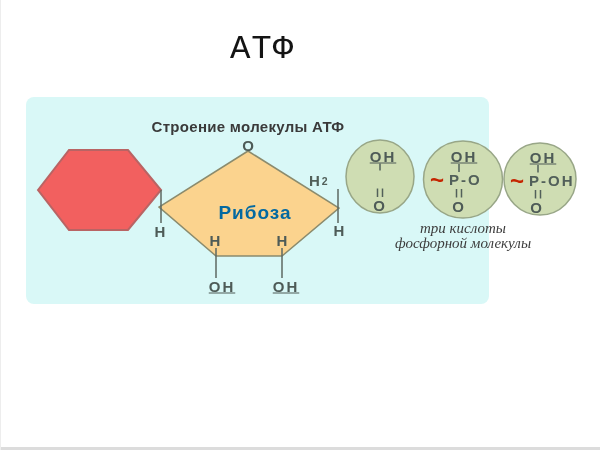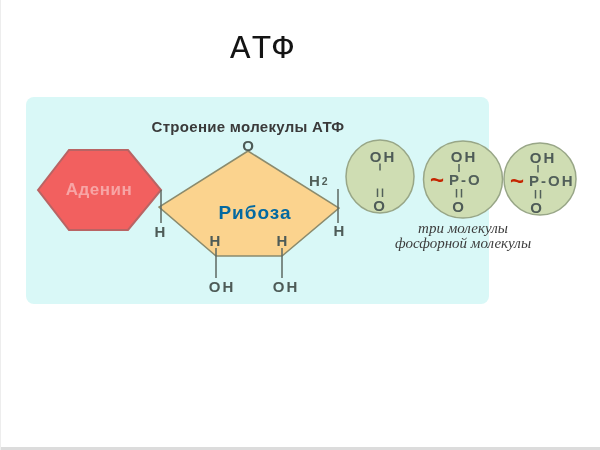--- a/index.html
+++ b/index.html
@@ -21,21 +21,21 @@
   }
   .panel svg{position:absolute;left:0;top:0;}
   .heading{
     position:absolute;left:222px;top:29px;transform:translate(-50%,-50%);
     font-size:15px;font-weight:bold;color:#3a3a3a;letter-spacing:.3px;white-space:nowrap;
   }
   .chem{
     position:absolute;transform:translate(-50%,-50%);
     font-size:15px;font-weight:bold;color:#4e5b57;white-space:nowrap;
   }
-  .ls{letter-spacing:2px;}
+  .ls{letter-spacing:2px;text-decoration:underline;}
   .shape-label{position:absolute;transform:translate(-50%,-50%);white-space:nowrap;font-weight:bold;}
   .adenine-label{font-size:17px;color:#f7a5a5;letter-spacing:.5px;}
   .ribose-label{font-size:19px;color:#0369a1;letter-spacing:1px;}
   .formula-row{
     position:absolute;transform:translateY(-50%);display:flex;align-items:center;
     font-size:15px;font-weight:bold;color:#52605a;letter-spacing:2px;white-space:nowrap;
   }
   .formula-row sub{font-size:10.5px;letter-spacing:.5px;}
   .tilde{
     color:#c52500;font-size:24px;font-weight:bold;letter-spacing:0;
@@ -79,21 +79,20 @@
       <line x1="430.5" y1="92" x2="430.5" y2="100.5"></line>
       <line x1="435.5" y1="92" x2="435.5" y2="100.5"></line>
       <line x1="512" y1="68" x2="512" y2="75.5"></line>
       <line x1="509.5" y1="93" x2="509.5" y2="101.5"></line>
       <line x1="514.5" y1="93" x2="514.5" y2="101.5"></line>
     </g>
   </svg>
 
   <div class="heading">Строение молекулы АТФ</div>
 
-  <div class="shape-label adenine-label" style="left:73px;top:93px">Аденин</div>
   <div class="shape-label ribose-label" style="left:229px;top:116px">Рибоза</div>
 
   <div class="chem" style="left:222px;top:48px">O</div>
   <div class="chem" style="left:134px;top:134px">H</div>
   <div class="chem" style="left:313px;top:133px">H</div>
   <div class="chem" style="left:189px;top:143px">H</div>
   <div class="chem" style="left:256px;top:143px">H</div>
   <div class="chem ls" style="left:196px;top:189px">OH</div>
   <div class="chem ls" style="left:260px;top:189px">OH</div>
 
@@ -113,19 +112,19 @@
   <div class="chem" style="left:432px;top:109px">O</div>
 
   <div class="chem ls" style="left:517px;top:60px">OH</div>
   <div class="formula-row" style="left:484px;top:83px">
     <span class="tilde">~</span>
       <span>P-OH</span>
   </div>
   <div class="chem" style="left:510px;top:110px">O</div>
 
   <div class="caption">
-    <div>три молекулы</div>
+    <div>три кислоты</div>
     <div>фосфорной молекулы</div>
   </div>
 
 </div>
 
 <div class="bottom-edge"></div>
 
 </body></html>

